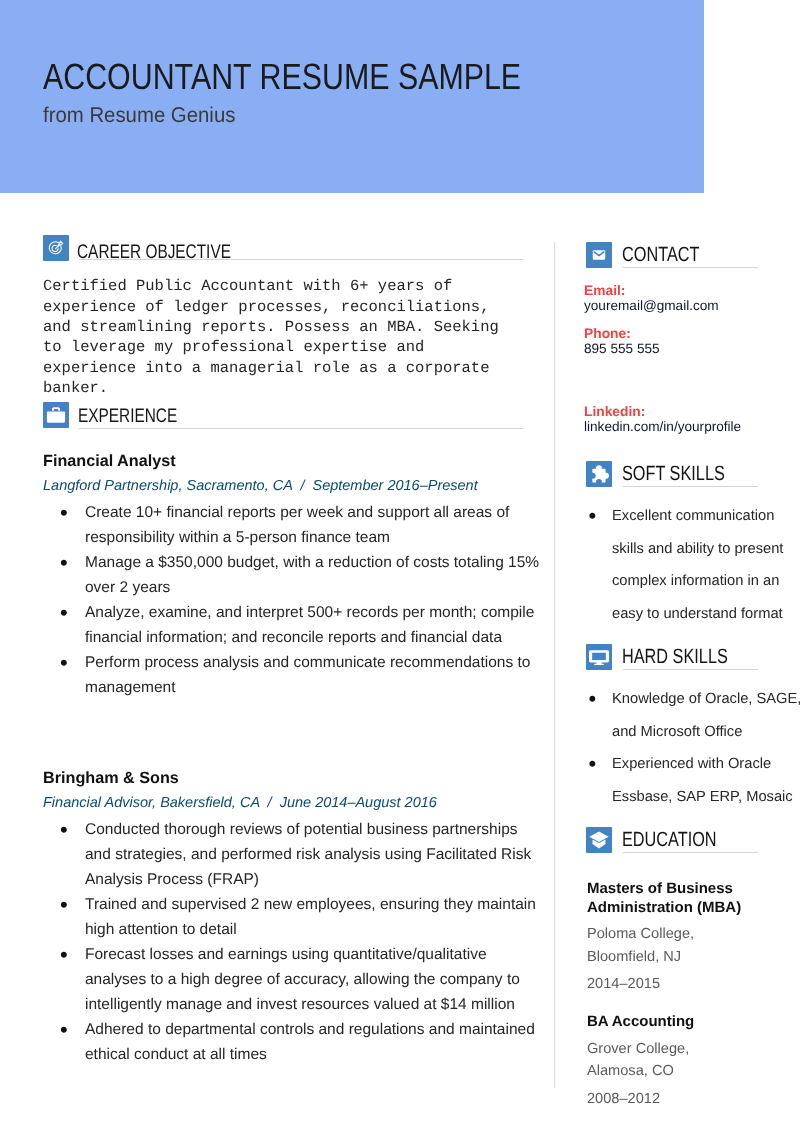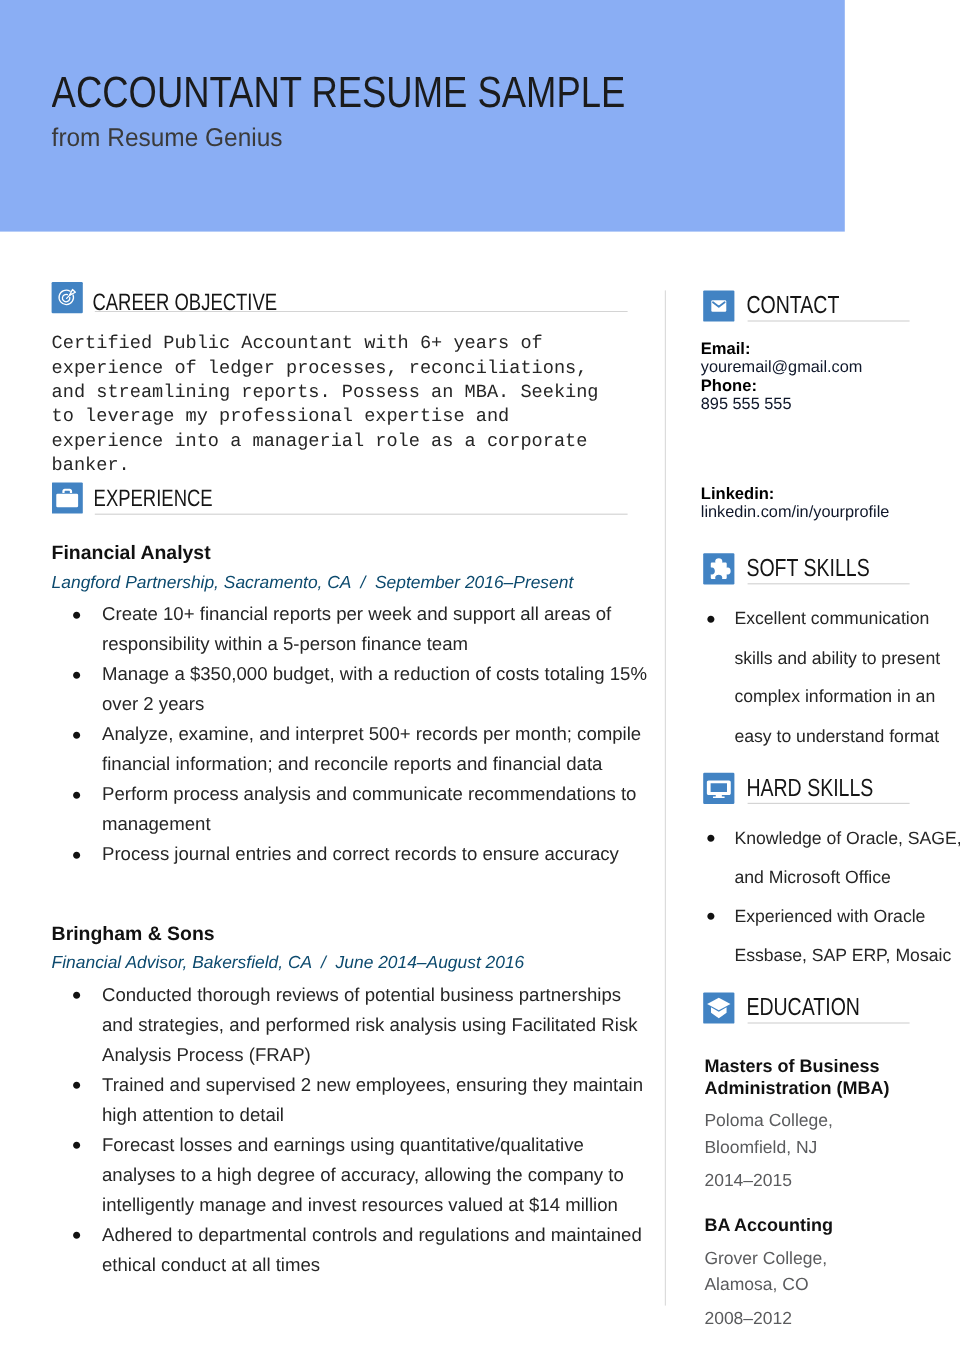--- a/index.html
+++ b/index.html
@@ -73,21 +73,21 @@
     position:relative; padding-left:50px; font-size:15.5px; line-height:25px;
     color:#262626;
   }
   ul.bullets li::before {
     content:"\2022"; position:absolute; left:25px; top:0.1px;
     font-size:22px; line-height:25px; color:#111;
   }
 
   
   .ct-group { position:absolute; left:584px; width:215px; }
-  .ct-label { font-size:13.8px; font-weight:700; color:#000000; line-height:15px; white-space:nowrap; }
+  .ct-label { font-size:13.8px; font-weight:700; color:#ef4444; line-height:15px; white-space:nowrap; }
   .ct-value { font-size:13.6px; font-weight:400; color:#0f172a; line-height:15px; white-space:nowrap; }
 
   ul.sk { position:absolute; left:584px; width:222px; list-style:none; }
   ul.sk li {
     position:relative; padding-left:28px; font-size:14.7px; line-height:32.5px;
     color:#262626;
   }
   ul.sk li::before {
     content:"\2022"; position:absolute; left:4.5px; top:0.3px;
     font-size:22px; line-height:32.5px; color:#111;
@@ -132,21 +132,20 @@
   <div class="sec-title L" style="left:77.5px; top:409.4px;">EXPERIENCE</div>
   <div class="sec-rule" style="left:78.5px; top:427.9px; width:444px;"></div>
 
   <div class="job-title" style="top:453.5px;">Financial Analyst</div>
   <div class="job-meta" style="top:479px;">Langford Partnership, Sacramento, CA  /  September 2016–Present</div>
   <ul class="bullets" style="top:500px;">
       <li>Create 10+ financial reports per week and support all areas of responsibility within a 5-person finance team</li>
       <li>Manage a $350,000 budget, with a reduction of costs totaling 15% over 2 years</li>
       <li>Analyze, examine, and interpret 500+ records per month; compile financial information; and reconcile reports and financial data</li>
       <li>Perform process analysis and communicate recommendations to management</li>
-      <li>Process journal entries and correct records to ensure accuracy</li>
     </ul>
 
   <div class="job-title" style="top:770.5px;">Bringham &amp; Sons</div>
   <div class="job-meta" style="top:796px;">Financial Advisor, Bakersfield, CA  /  June 2014–August 2016</div>
   <ul class="bullets" style="top:817px;">
       <li>Conducted thorough reviews of potential business partnerships and strategies, and performed risk analysis using Facilitated Risk Analysis Process (FRAP)</li>
       <li>Trained and supervised 2 new employees, ensuring they maintain high attention to detail</li>
       <li>Forecast losses and earnings using quantitative/qualitative analyses to a high degree of accuracy, allowing the company to intelligently manage and invest resources valued at $14 million</li>
       <li>Adhered to departmental controls and regulations and maintained ethical conduct at all times</li>
     </ul>
@@ -157,21 +156,21 @@
       <path d="M5.1 7.6 12 12.9l6.9-5.3" fill="none" stroke="#4283c3" stroke-width="2.05" stroke-linecap="round" stroke-linejoin="round"></path>
     </svg>
   </div>
   <div class="sec-title R" style="left:621.5px; top:247.8px;">CONTACT</div>
   <div class="sec-rule" style="left:622.5px; top:266.7px; width:135px;"></div>
 
   <div class="ct-group" style="top:283px;">
       <div class="ct-label">Email:</div>
       <div class="ct-value">youremail@gmail.com</div>
     </div>
-  <div class="ct-group" style="top:314px;">
+  <div class="ct-group" style="top:326px;">
       <div class="ct-label">Phone:</div>
       <div class="ct-value">895 555 555</div>
     </div>
   <div class="ct-group" style="top:404px;">
       <div class="ct-label">Linkedin:</div>
       <div class="ct-value">linkedin.com/in/yourprofile</div>
     </div>
 
   <div class="sec-icon" style="left:585.5px; top:460.5px;">
     <svg width="20" height="20" viewBox="0 0 24 24" fill="#ffffff">

